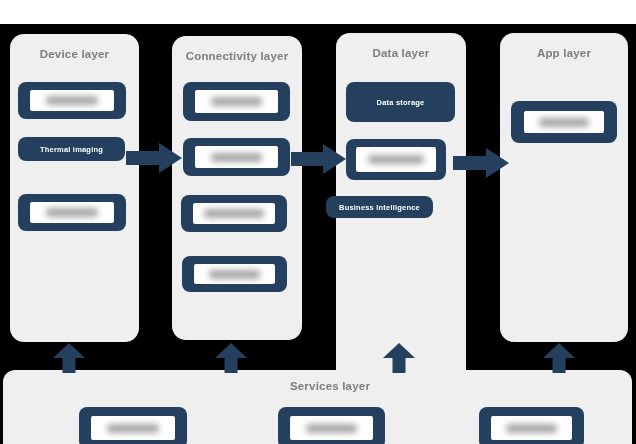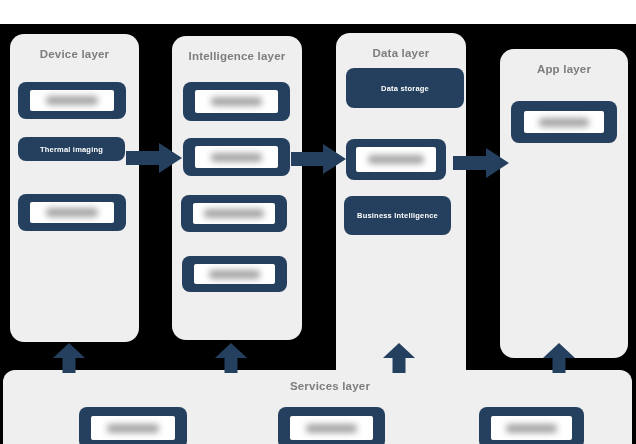--- a/index.html
+++ b/index.html
@@ -83,28 +83,28 @@
 </head>
 <body>
 
 <div class="canvas">
 
   <section class="col" style="left:10px;top:10px;width:129px;height:308px">
     <h2 class="col-title">Device layer</h2>
   </section>
 
   <section class="col" style="left:172px;top:12px;width:130px;height:304px">
-    <h2 class="col-title">Intelligence layer</h2>
+    <h2 class="col-title">Connectivity layer</h2>
   </section>
 
   <section class="col" style="left:336px;top:9px;width:130px;height:357px">
     <h2 class="col-title">Data layer</h2>
   </section>
 
-  <section class="col" style="left:500px;top:25px;width:128px;height:309px">
+  <section class="col" style="left:500px;top:9px;width:128px;height:309px">
     <h2 class="col-title">App layer</h2>
   </section>
 
   <div class="box" style="left:18px;top:58px;width:108px;height:37px">
     <div class="panel">
       <div class="blur-bar"></div>
     </div>
   </div>
   <div class="box solid" style="left:18px;top:113px;width:107px;height:24px">
     <span class="box-label">Thermal imaging</span>
@@ -129,29 +129,29 @@
     <div class="panel">
       <div class="blur-bar" style="width:72%"></div>
     </div>
   </div>
   <div class="box" style="left:182px;top:232px;width:105px;height:36px">
     <div class="panel">
       <div class="blur-bar"></div>
     </div>
   </div>
 
-  <div class="box solid" style="left:346px;top:44px;width:118px;height:40px">
+  <div class="box solid" style="left:346px;top:58px;width:109px;height:40px">
     <span class="box-label">Data storage</span>
   </div>
   <div class="box" style="left:346px;top:115px;width:100px;height:41px">
     <div class="panel" style="left:10px;right:10px">
       <div class="blur-bar" style="width:70%"></div>
     </div>
   </div>
-  <div class="box solid" style="left:344px;top:172px;width:107px;height:39px">
+  <div class="box solid" style="left:326px;top:172px;width:107px;height:22px">
     <span class="box-label">Business Intelligence</span>
   </div>
 
   <div class="box" style="left:511px;top:77px;width:106px;height:42px">
     <div class="panel" style="left:13px;right:13px;top:10px;bottom:10px">
       <div class="blur-bar"></div>
     </div>
   </div>
 
   <div class="arrow" style="left:126px;top:119px">

